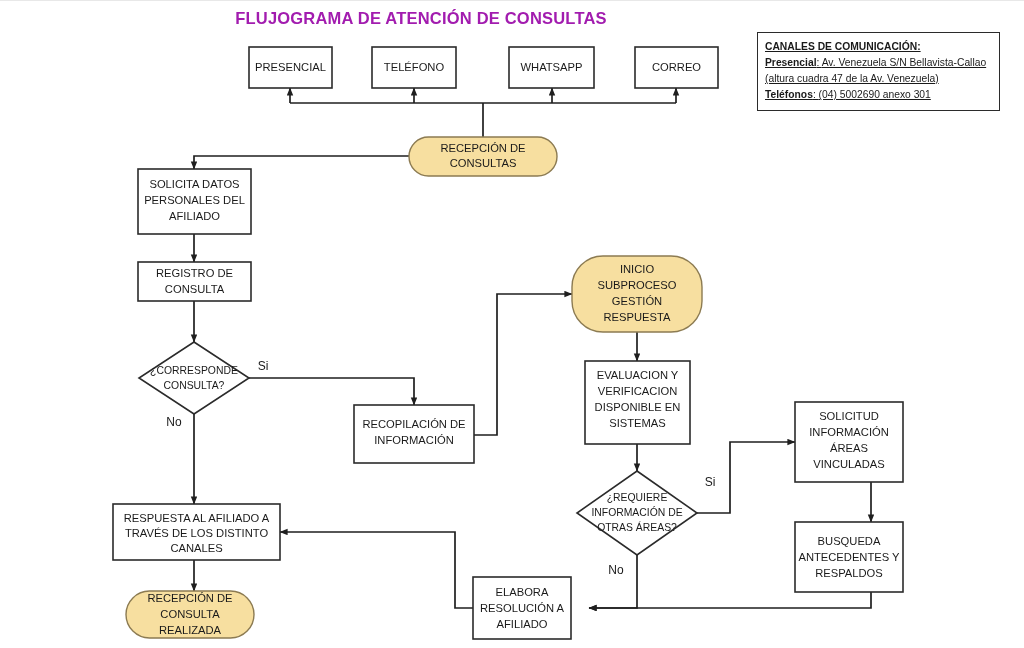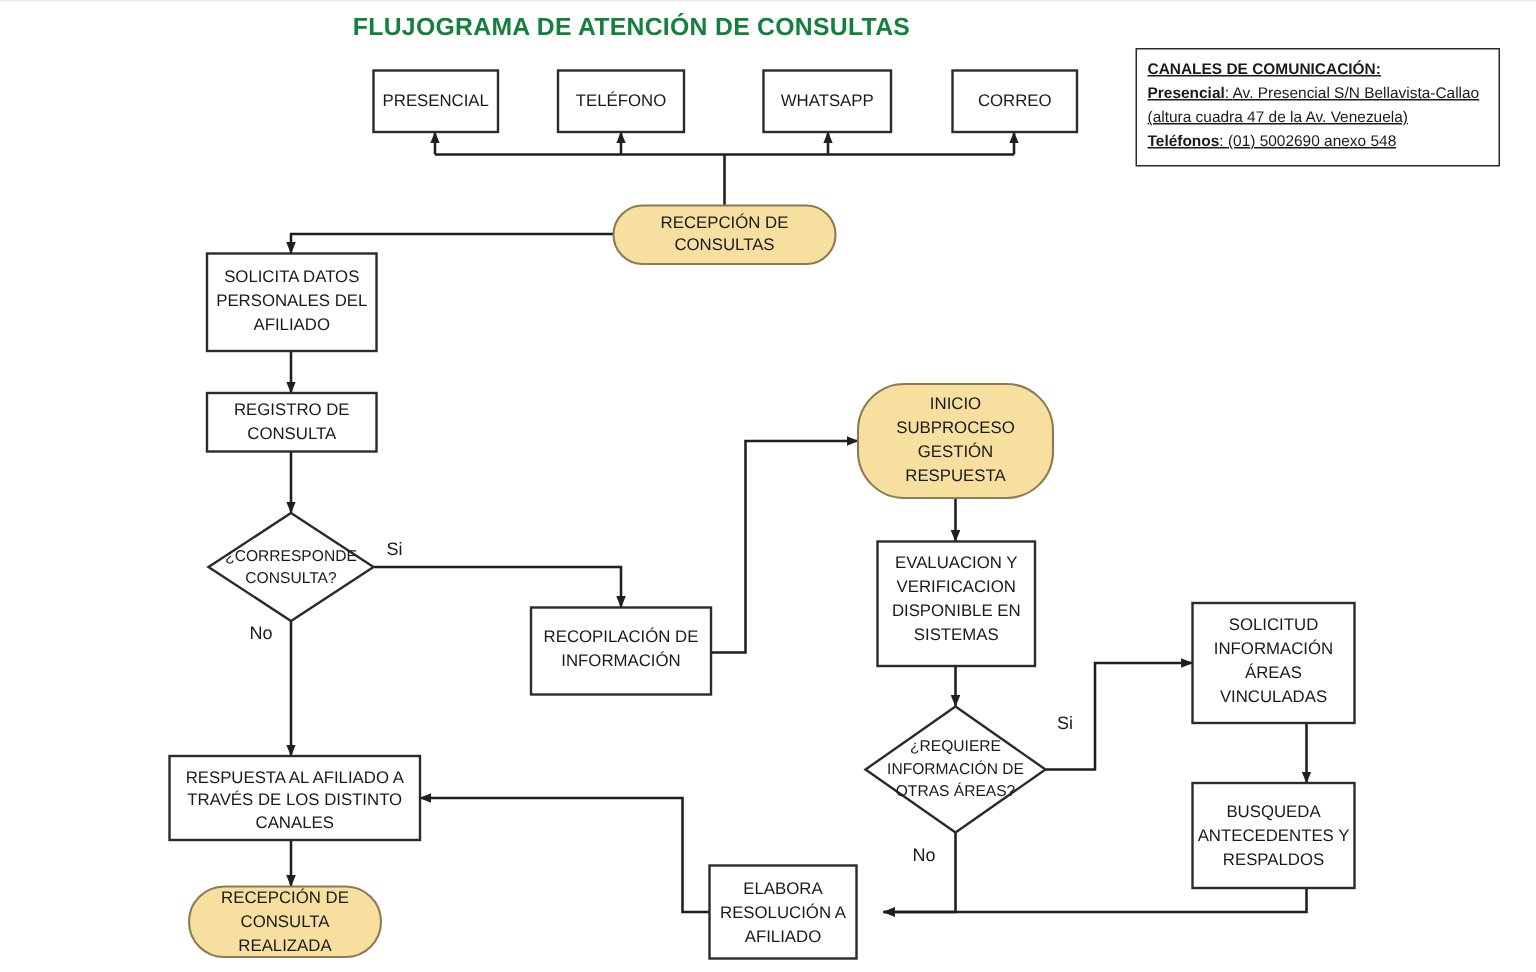--- a/index.html
+++ b/index.html
@@ -62,21 +62,21 @@
   }
   #title {
     position: absolute;
     left: 0;
     top: 8px;
     width: 842px;
     text-align: center;
     font-family: "Liberation Sans", sans-serif;
     font-size: 16.5px;
     font-weight: bold;
-    color: #15803d;
+    color: #a21caf;
     letter-spacing: 0.2px;
   }
   #info-panel {
     position: absolute;
     left: 757px;
     top: 31px;
     width: 243px;
     box-sizing: border-box;
     border: 1px solid #2b2b2b;
     background: #ffffff;
@@ -253,18 +253,18 @@
     <g>
       <rect class="node-oval" x="126" y="590" width="128" height="47" rx="23.5" ry="23.5"></rect>
       <text class="node-label" x="190" y="598">RECEPCIÓN DE</text>
       <text class="node-label" x="190" y="614">CONSULTA</text>
       <text class="node-label" x="190" y="630">REALIZADA</text>
     </g>
   </svg>
 
   <div id="info-panel">
     <div class="hdr">CANALES DE COMUNICACIÓN:</div>
-    <div class="ln"><span class="lbl">Presencial</span><span>: </span><span>Av. Presencial S/N Bellavista-Callao</span></div>
+    <div class="ln"><span class="lbl">Presencial</span><span>: </span><span>Av. Venezuela S/N Bellavista-Callao</span></div>
     <div class="ln"><span>(altura cuadra 47 de la Av. Venezuela)</span></div>
-    <div class="ln"><span class="lbl">Teléfonos</span><span>: </span><span>(01) 5002690  anexo 548</span></div>
+    <div class="ln"><span class="lbl">Teléfonos</span><span>: </span><span>(04) 5002690  anexo 301</span></div>
   </div>
 
 </div>
 
 </body></html>

